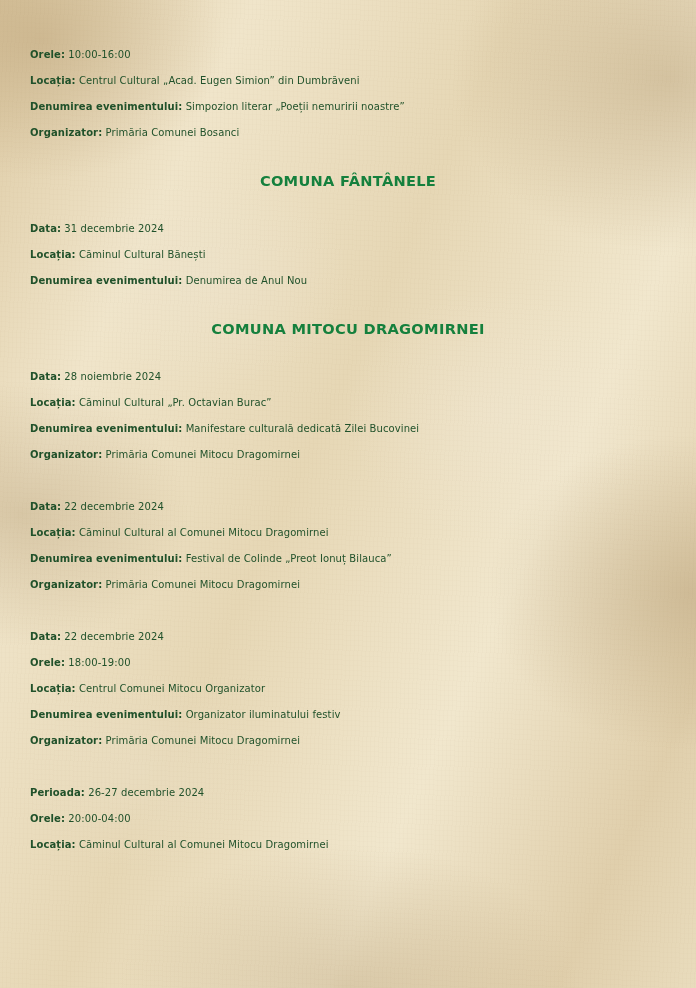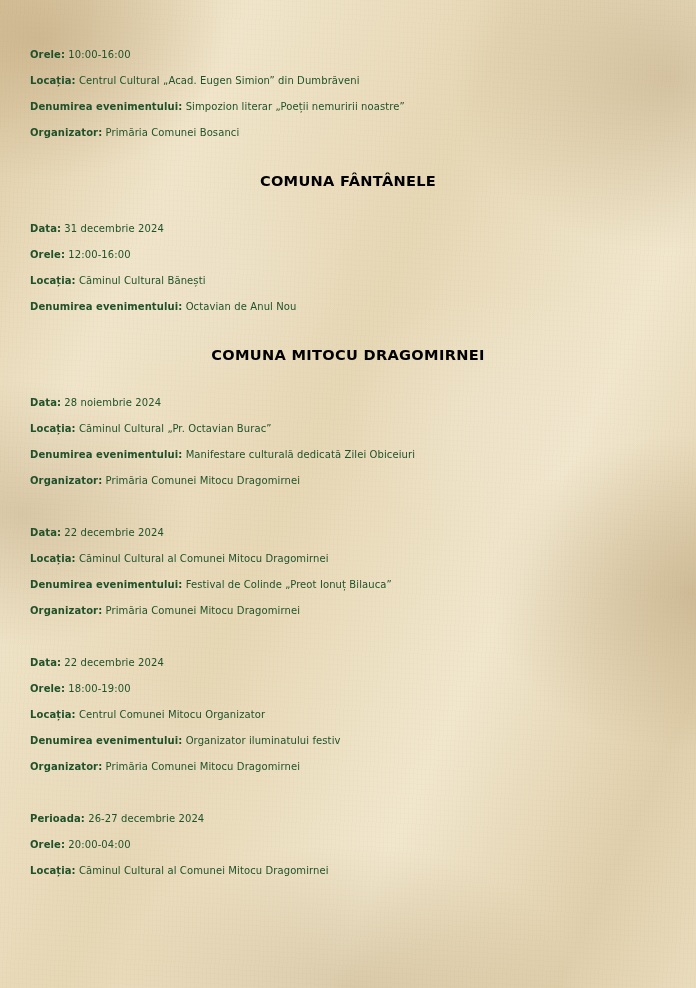--- a/index.html
+++ b/index.html
@@ -54,21 +54,21 @@
     letter-spacing: 0.1px;
     white-space: nowrap;
   }
   .label {
     font-weight: bold;
   }
   .val {
     font-weight: normal;
   }
   .heading {
-    color: #000000;
+    color: #15803d;
     font-weight: bold;
     font-size: 14.6px;
     text-align: center;
     letter-spacing: 0.3px;
     line-height: 26px;
   }
   .gap-md { height: 22px; }
   .gap-lg { height: 26px; }
   .block { margin: 0; padding: 0; }
 </style>
@@ -104,51 +104,47 @@
   <div class="heading">COMUNA FÂNTÂNELE</div>
 
   <div class="gap-md"></div>
 
   <div class="block">
     <div class="line">
       <span class="label">Data:</span>
       <span class="val">31 decembrie 2024</span>
     </div>
     <div class="line">
-      <span class="label">Orele:</span>
-      <span class="val">12:00-16:00</span>
-    </div>
-    <div class="line">
       <span class="label">Locația:</span>
       <span class="val">Căminul Cultural Bănești</span>
     </div>
     <div class="line">
       <span class="label">Denumirea evenimentului:</span>
-      <span class="val">Octavian de Anul Nou</span>
+      <span class="val">Denumirea de Anul Nou</span>
     </div>
   </div>
 
   <div class="gap-md"></div>
 
   <div class="heading">COMUNA MITOCU DRAGOMIRNEI</div>
 
   <div class="gap-md"></div>
 
   <div class="block">
     <div class="line">
       <span class="label">Data:</span>
       <span class="val">28 noiembrie 2024</span>
     </div>
     <div class="line">
       <span class="label">Locația:</span>
       <span class="val">Căminul Cultural „Pr. Octavian Burac”</span>
     </div>
     <div class="line">
       <span class="label">Denumirea evenimentului:</span>
-      <span class="val">Manifestare culturală dedicată Zilei Obiceiuri</span>
+      <span class="val">Manifestare culturală dedicată Zilei Bucovinei</span>
     </div>
     <div class="line">
       <span class="label">Organizator:</span>
       <span class="val">Primăria Comunei Mitocu Dragomirnei</span>
     </div>
   </div>
 
   <div class="gap-lg"></div>
 
   <div class="block">

